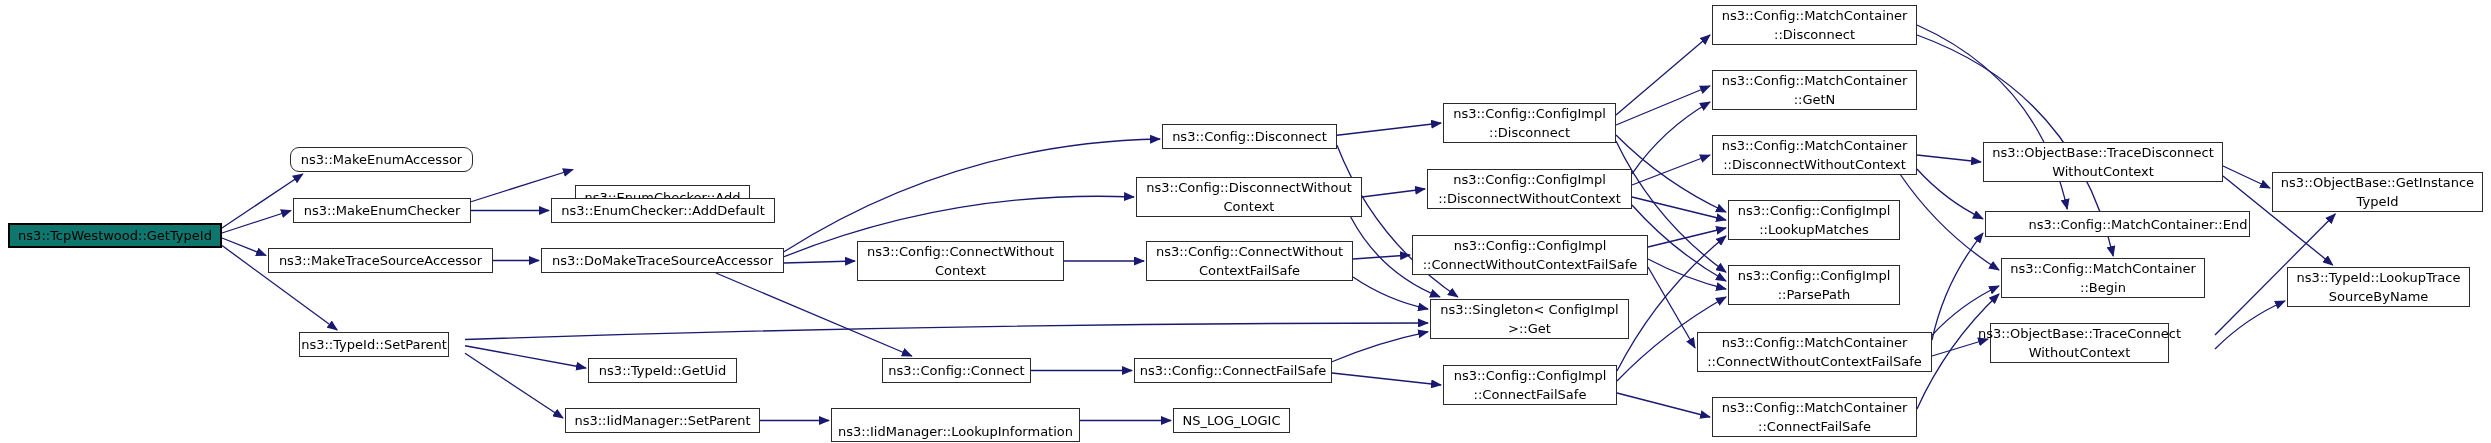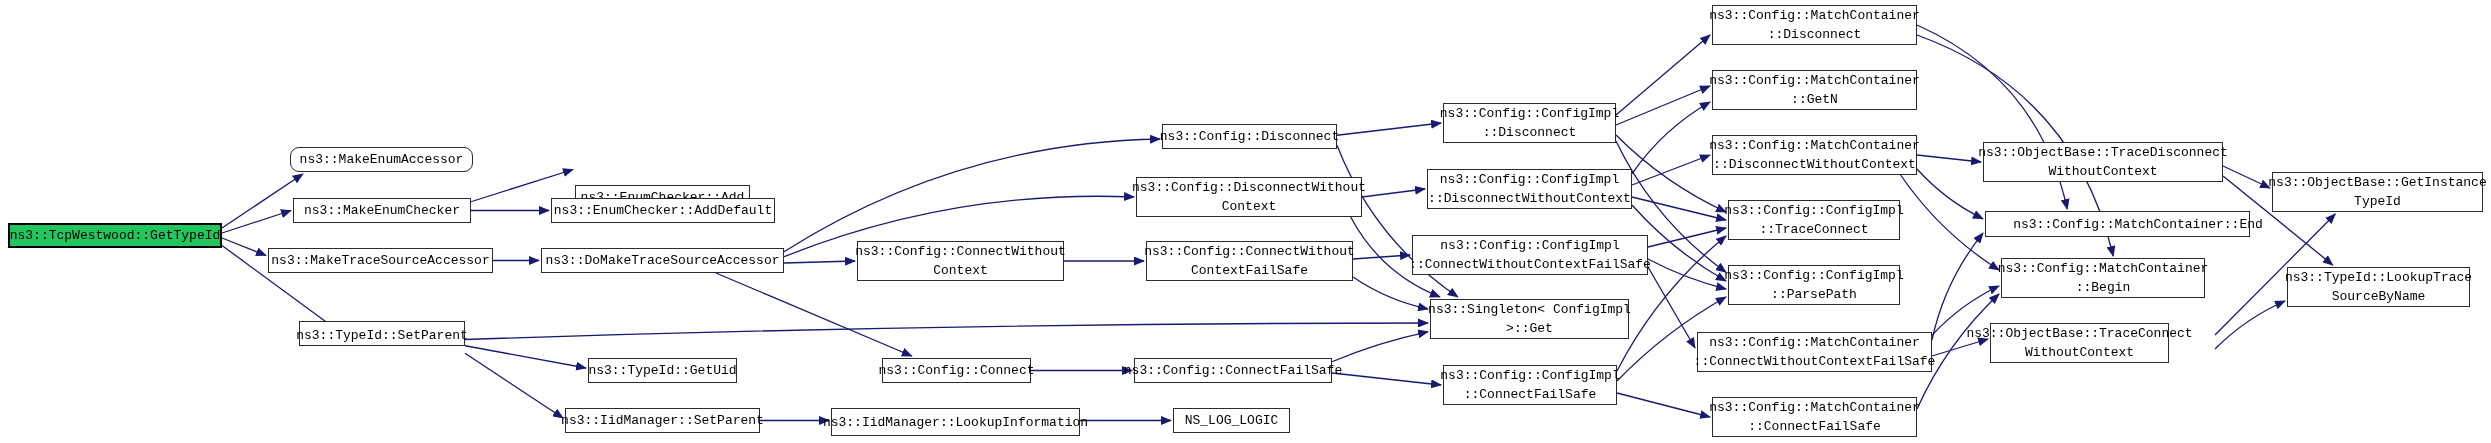--- a/index.html
+++ b/index.html
@@ -20,25 +20,25 @@
     line-height:19px;
     display:flex;
     flex-direction:column;
     align-items:center;
     justify-content:center;
     text-align:center;
     white-space:nowrap;
     cursor:pointer;
   }
   .node.hl{
-    background:#22c55e;
+    background:#0f766e;
     border:2px solid #000000;
     font-weight:normal;
   }
-  .node span{display:block;font-family:Liberation Mono, monospace;}
+  .node span{display:block;}
 </style>
 </head>
 <body>
 
 <div id="canvas">
   <svg id="edge-layer" xmlns="http://www.w3.org/2000/svg" viewBox="0 0 2491 443">
     <defs>
       <marker id="arrow" markerWidth="11" markerHeight="9" refX="10" refY="4.5" orient="auto" markerUnits="userSpaceOnUse">
         <path d="M0,0 L11,4.5 L0,9 z" fill="#191970"></path>
       </marker>
@@ -105,21 +105,21 @@
       </div>
       <div class="node" title="ns3::MakeEnumAccessor" style="left: 290px; top: 147px; width: 183px; height: 25px; border-radius: 9px;">
         <span>ns3::MakeEnumAccessor</span>
       </div>
       <div class="node" title="ns3::MakeEnumChecker" style="left: 293px; top: 198px; width: 178px; height: 25px;">
         <span>ns3::MakeEnumChecker</span>
       </div>
       <div class="node" title="ns3::MakeTraceSourceAccessor" style="left: 268px; top: 248px; width: 225px; height: 25px;">
         <span>ns3::MakeTraceSourceAccessor</span>
       </div>
-      <div class="node" title="ns3::TypeId::SetParent" style="left: 299px; top: 321px; width: 166px; height: 25px; justify-content: flex-end;">
+      <div class="node" title="ns3::TypeId::SetParent" style="left: 299px; top: 332px; width: 150px; height: 25px;">
         <span>ns3::TypeId::SetParent</span>
       </div>
       <div class="node" title="ns3::EnumChecker::Add" style="left: 575px; top: 147px; width: 175px; height: 25px; margin-top: 38px;">
         <span>ns3::EnumChecker::Add</span>
       </div>
       <div class="node" title="ns3::EnumChecker::AddDefault" style="left: 551px; top: 198px; width: 224px; height: 25px;">
         <span>ns3::EnumChecker::AddDefault</span>
       </div>
       <div class="node" title="ns3::DoMakeTraceSourceAccessor" style="left: 541px; top: 248px; width: 243px; height: 25px;">
         <span>ns3::DoMakeTraceSourceAccessor</span>
@@ -130,21 +130,21 @@
       <div class="node" title="ns3::IidManager::SetParent" style="left: 565px; top: 408px; width: 195px; height: 25px;">
         <span>ns3::IidManager::SetParent</span>
       </div>
       <div class="node" title="ns3::Config::ConnectWithoutContext" style="left: 857px; top: 241px; width: 207px; height: 40px;">
         <span>ns3::Config::ConnectWithout</span>
         <span>Context</span>
       </div>
       <div class="node" title="ns3::Config::Connect" style="left: 882px; top: 358px; width: 149px; height: 25px;">
         <span>ns3::Config::Connect</span>
       </div>
-      <div class="node" title="ns3::IidManager::LookupInformation" style="left: 831px; top: 408px; width: 249px; height: 28px;">
+      <div class="node" title="ns3::IidManager::LookupInformation" style="left: 831px; top: 408px; width: 249px; height: 34px; justify-content: flex-end;">
         <span>ns3::IidManager::LookupInformation</span>
       </div>
       <div class="node" title="NS_LOG_LOGIC" style="left: 1173px; top: 408px; width: 117px; height: 25px;">
         <span>NS_LOG_LOGIC</span>
       </div>
       <div class="node" title="ns3::Config::Disconnect" style="left: 1162px; top: 124px; width: 175px; height: 25px;">
         <span>ns3::Config::Disconnect</span>
       </div>
       <div class="node" title="ns3::Config::DisconnectWithoutContext" style="left: 1136px; top: 177px; width: 226px; height: 40px;">
         <span>ns3::Config::DisconnectWithout</span>
@@ -184,21 +184,21 @@
       <div class="node" title="ns3::Config::MatchContainer::GetN" style="left: 1712px; top: 70px; width: 205px; height: 40px;">
         <span>ns3::Config::MatchContainer</span>
         <span>::GetN</span>
       </div>
       <div class="node" title="ns3::Config::MatchContainer::DisconnectWithoutContext" style="left: 1712px; top: 135px; width: 205px; height: 40px;">
         <span>ns3::Config::MatchContainer</span>
         <span>::DisconnectWithoutContext</span>
       </div>
       <div class="node" title="ns3::Config::ConfigImpl::LookupMatches" style="left: 1728px; top: 200px; width: 172px; height: 40px;">
         <span>ns3::Config::ConfigImpl</span>
-        <span>::TraceConnect</span>
+        <span>::LookupMatches</span>
       </div>
       <div class="node" title="ns3::Config::ConfigImpl::ParsePath" style="left: 1728px; top: 265px; width: 172px; height: 40px;">
         <span>ns3::Config::ConfigImpl</span>
         <span>::ParsePath</span>
       </div>
       <div class="node" title="ns3::Config::MatchContainer::ConnectWithoutContextFailSafe" style="left: 1697px; top: 332px; width: 235px; height: 40px;">
         <span>ns3::Config::MatchContainer</span>
         <span>::ConnectWithoutContextFailSafe</span>
       </div>
       <div class="node" title="ns3::Config::MatchContainer::ConnectFailSafe" style="left: 1712px; top: 397px; width: 205px; height: 40px;">

